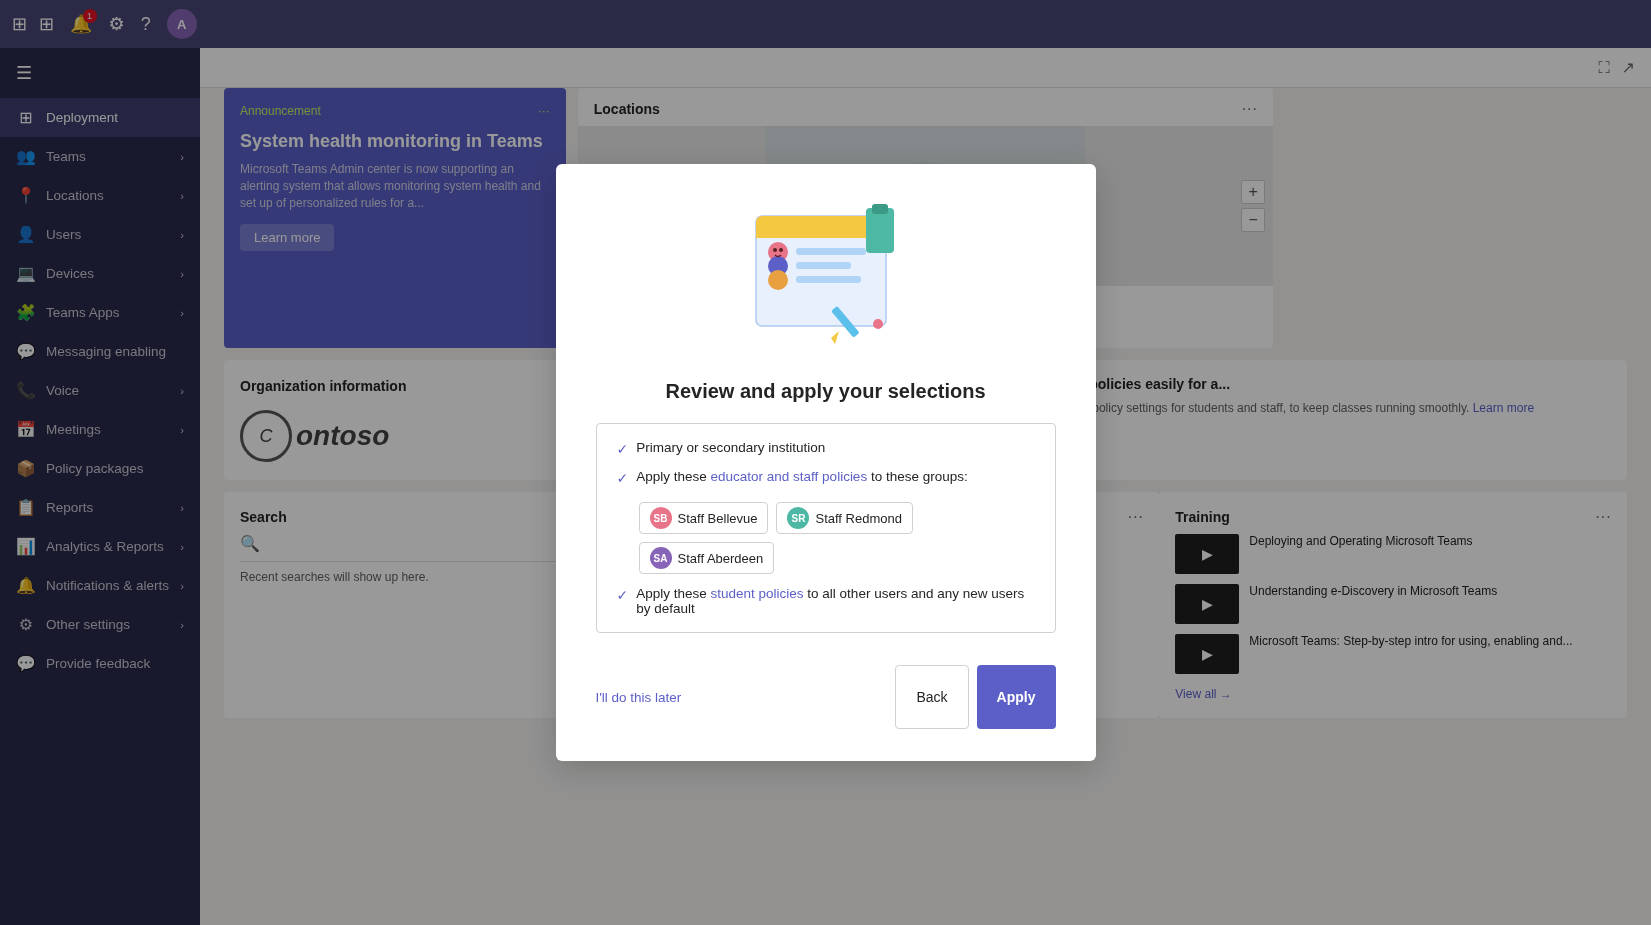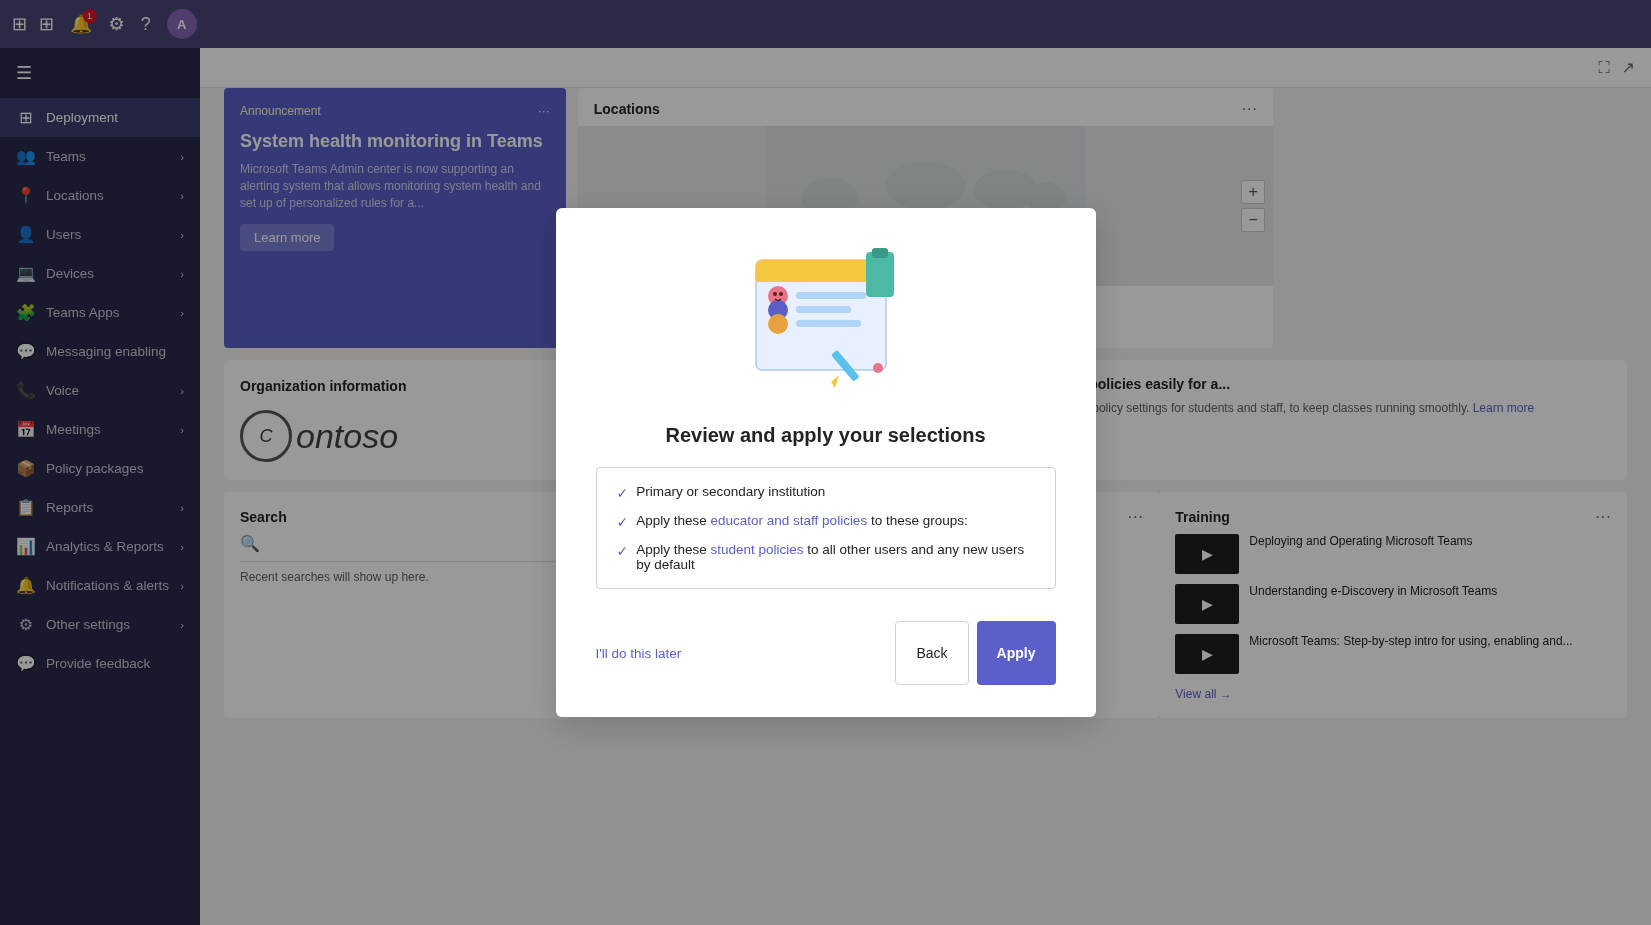--- a/index.html
+++ b/index.html
@@ -169,21 +169,21 @@
 
     
     .announcement-card {
       background: #5b5fc7;
       color: white;
       padding: 16px;
       border-radius: 4px;
     }
     .announcement-label {
       font-size: 12px;
-      color: #fef9c3;
+      color: #bef264;
       margin-bottom: 12px;
       display: flex;
       align-items: center;
       justify-content: space-between;
     }
     .announcement-title {
       font-size: 18px;
       font-weight: 600;
       margin-bottom: 8px;
       line-height: 1.3;
@@ -625,21 +625,21 @@
       <div></div>
     </div>
 
     <div class="org-row">
       <div class="org-info-card">
         <div style="width:100%">
           <div class="card-title" style="margin-bottom:16px;">Organization information</div>
 
           <div style="display:flex; align-items:center; gap:4px; font-size:32px; color:#424242; font-weight:300;">
             <span style="border: 3px solid #555; border-radius:50%; width:52px; height:52px; display:flex; align-items:center; justify-content:center; font-size:18px; font-style:italic;">C</span>
-            <span style="font-size:34px; font-style:italic; font-weight:400;">ontoso</span>
+            <span style="font-size:28px; font-style:italic; font-weight:700;">ontoso</span>
           </div>
         </div>
       </div>
 
       <div class="policy-card">
         <div class="policy-card-title">Policy Wizard: Apply policies easily for a...</div>
         <div class="policy-card-text">
           <span>A simple way to apply safe policy settings for students and staff, to keep classes running smoothly.</span>
           <a class="link-text">Learn more</a>
         </div>
@@ -737,20 +737,34 @@
         <span>Primary or secondary institution</span>
       </div>
 
       <div class="modal-checklist-item" style="flex-direction: column; align-items: flex-start;">
         <div style="display:flex; align-items: flex-start; gap:8px;">
           <span class="check-icon">✓</span>
           <span>
             <span>Apply these </span><a class="link-text">educator and staff policies</a><span> to these groups:</span>
           </span>
         </div>
+        <div class="groups-row" style="margin-left: 22px;">
+          <div class="group-chip">
+            <div class="chip-avatar pink">SB</div>
+            <span>Staff Bellevue</span>
+          </div>
+          <div class="group-chip">
+            <div class="chip-avatar teal">SR</div>
+            <span>Staff Redmond</span>
+          </div>
+          <div class="group-chip">
+            <div class="chip-avatar purple">SA</div>
+            <span>Staff Aberdeen</span>
+          </div>
+        </div>
       </div>
 
       <div class="modal-checklist-item">
         <span class="check-icon">✓</span>
         <span>
           <span>Apply these </span><a class="link-text">student policies</a><span> to all other users and any new users by default</span>
         </span>
       </div>
 
     </div>

